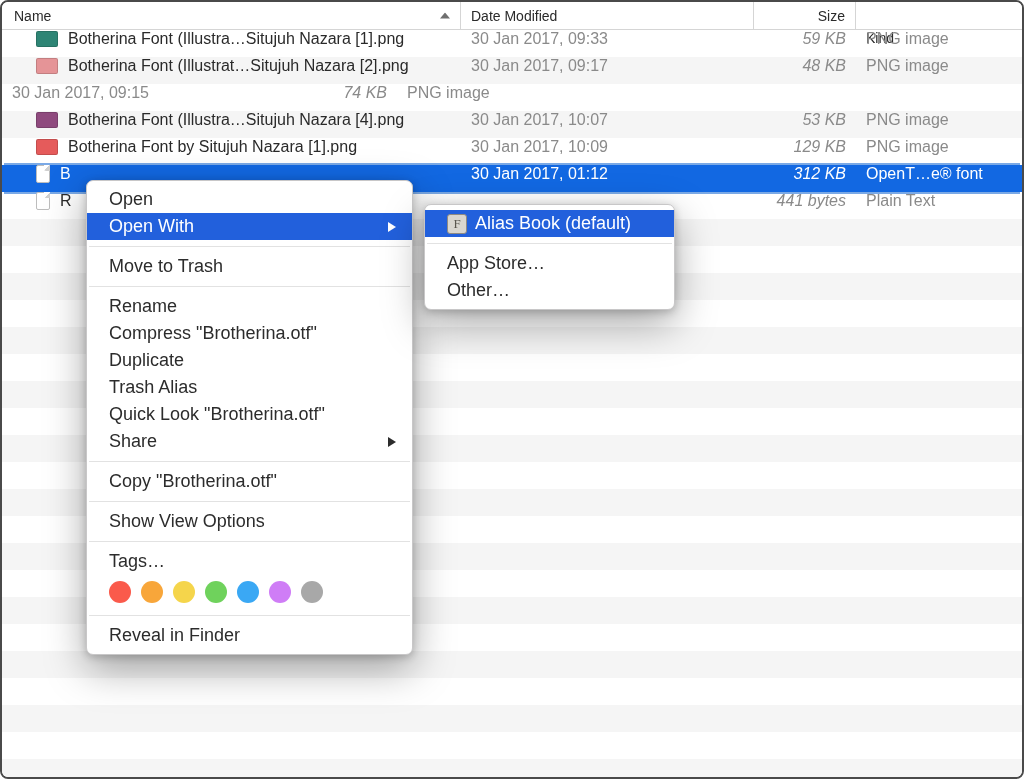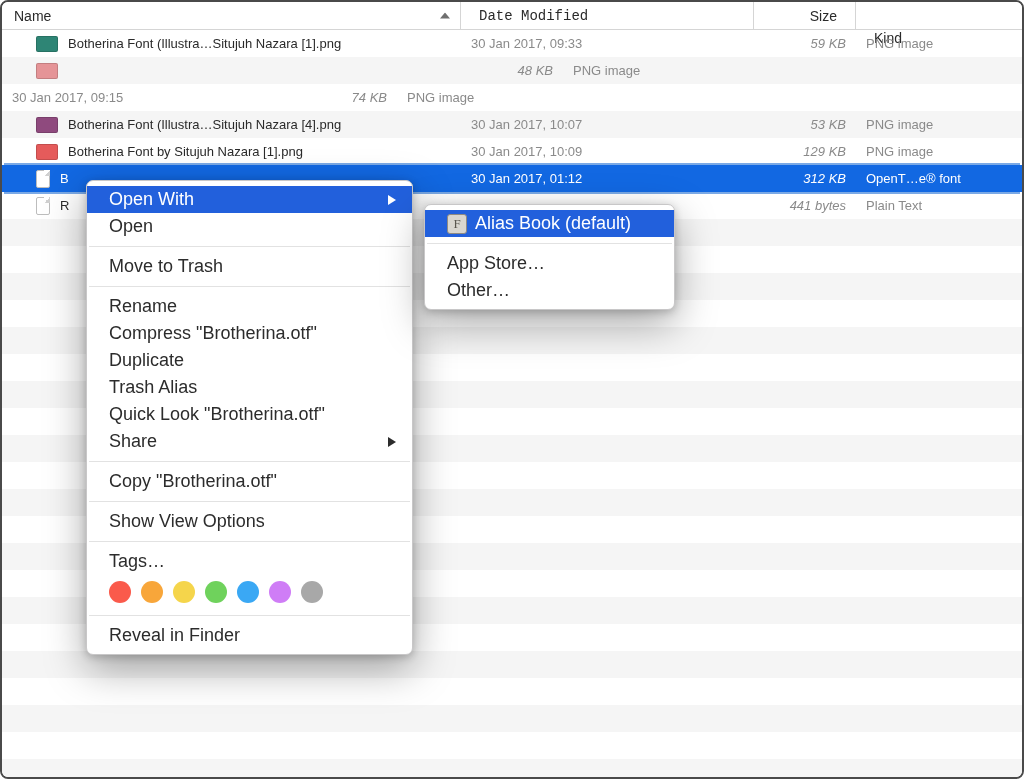--- a/index.html
+++ b/index.html
@@ -23,27 +23,27 @@
   height: 28px;
   background: #fff;
   border-bottom: 1px solid #d5d5d5;
   font-size: 14px;
   color: #2a2a2a;
   user-select: none;
 }
 .header .col {
   display: flex;
   align-items: center;
-  padding: 0 18px;
+  padding: 0 10px;
   border-right: 1px solid #d5d5d5;
   position: relative;
 }
 .header .col:last-child { border-right: none; }
 .header .col-name { flex: 0 0 459px; padding-left: 12px; }
-.header .col-date { flex: 0 0 293px; font-family: Liberation Mono, monospace; }
+.header .col-date { flex: 0 0 293px; }
 .header .col-size { flex: 0 0 102px; justify-content: flex-end; }
 .header .col-kind { flex: 1; margin-top: 36px; }
 .sort-caret {
   position: absolute;
   right: 10px;
   top: 50%;
   transform: translateY(-50%);
 }
 .sort-caret svg { display: block; }
 
@@ -61,23 +61,23 @@
 .stripe { height: 27px; }
 .stripe.alt { background: #f5f5f5; }
 
 .rows {
   position: absolute;
   inset: 0;
   z-index: 1;
 }
 .row {
   display: flex;
-  align-items: center;
+  align-items: flex-start;
   height: 27px;
-  font-size: 13px;
+  font-size: 16px;
   position: relative;
 }
 .row .cell { padding: 0 10px; overflow: hidden; white-space: nowrap; text-overflow: ellipsis; }
 .row .cell-name { flex: 0 0 459px; display: flex; align-items: center; padding-left: 34px; }
 .row .cell-date { flex: 0 0 293px; color: #8a8a8a; }
 .row .cell-size { flex: 0 0 102px; text-align: right; color: #8a8a8a; font-style: italic; }
 .row .cell-kind { flex: 1; color: #8a8a8a; }
 .row.selected { background: #1268e2; color: #fff; }
 .row.selected .cell-date,
 .row.selected .cell-size,
@@ -290,21 +290,23 @@
           <span class="file-icon png" style="background: rgb(46, 133, 117);"></span>
           <span>Botherina Font (Illustra…Situjuh Nazara [1].png</span>
         </div>
         <div class="cell cell-date">30 Jan 2017, 09:33</div>
         <div class="cell cell-size">59 KB</div>
         <div class="cell cell-kind">PNG image</div>
       </div>
       <div class="row">
         <div class="cell cell-name">
           <span class="file-icon png" style="background: rgb(229, 148, 151);"></span>
-        </div>
+          <span>Botherina Font (Illustrat…Situjuh Nazara [2].png</span>
+        </div>
+        <div class="cell cell-date">30 Jan 2017, 09:17</div>
         <div class="cell cell-size">48 KB</div>
         <div class="cell cell-kind">PNG image</div>
       </div>
       <div class="row">
         <div class="cell cell-date">30 Jan 2017, 09:15</div>
         <div class="cell cell-size">74 KB</div>
         <div class="cell cell-kind">PNG image</div>
       </div>
       <div class="row">
         <div class="cell cell-name">
@@ -339,25 +341,25 @@
           <span>R</span>
         </div>
         <div class="cell cell-date"></div>
         <div class="cell cell-size">441 bytes</div>
         <div class="cell cell-kind">Plain Text</div>
       </div>
     </div>
 </div>
 
 <div class="context-menu">
+  <div class="item">
+      <span>Open</span>
+    </div>
   <div class="item highlight has-sub">
       <span>Open With</span>
-    </div>
-  <div class="item">
-      <span>Open</span>
     </div>
   <div class="sep"></div>
   <div class="item">
       <span>Move to Trash</span>
     </div>
   <div class="sep"></div>
   <div class="item">
       <span>Rename</span>
     </div>
   <div class="item">

